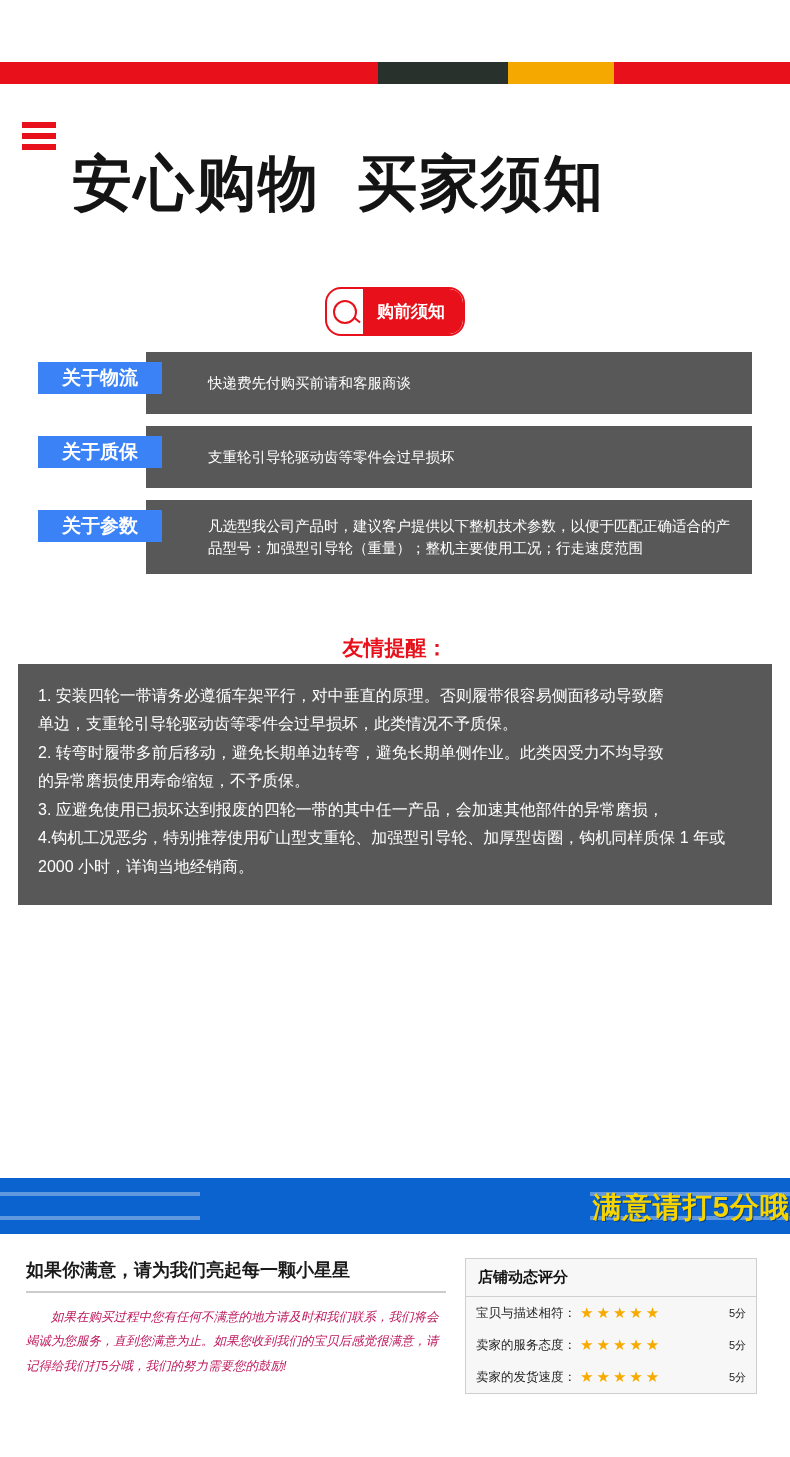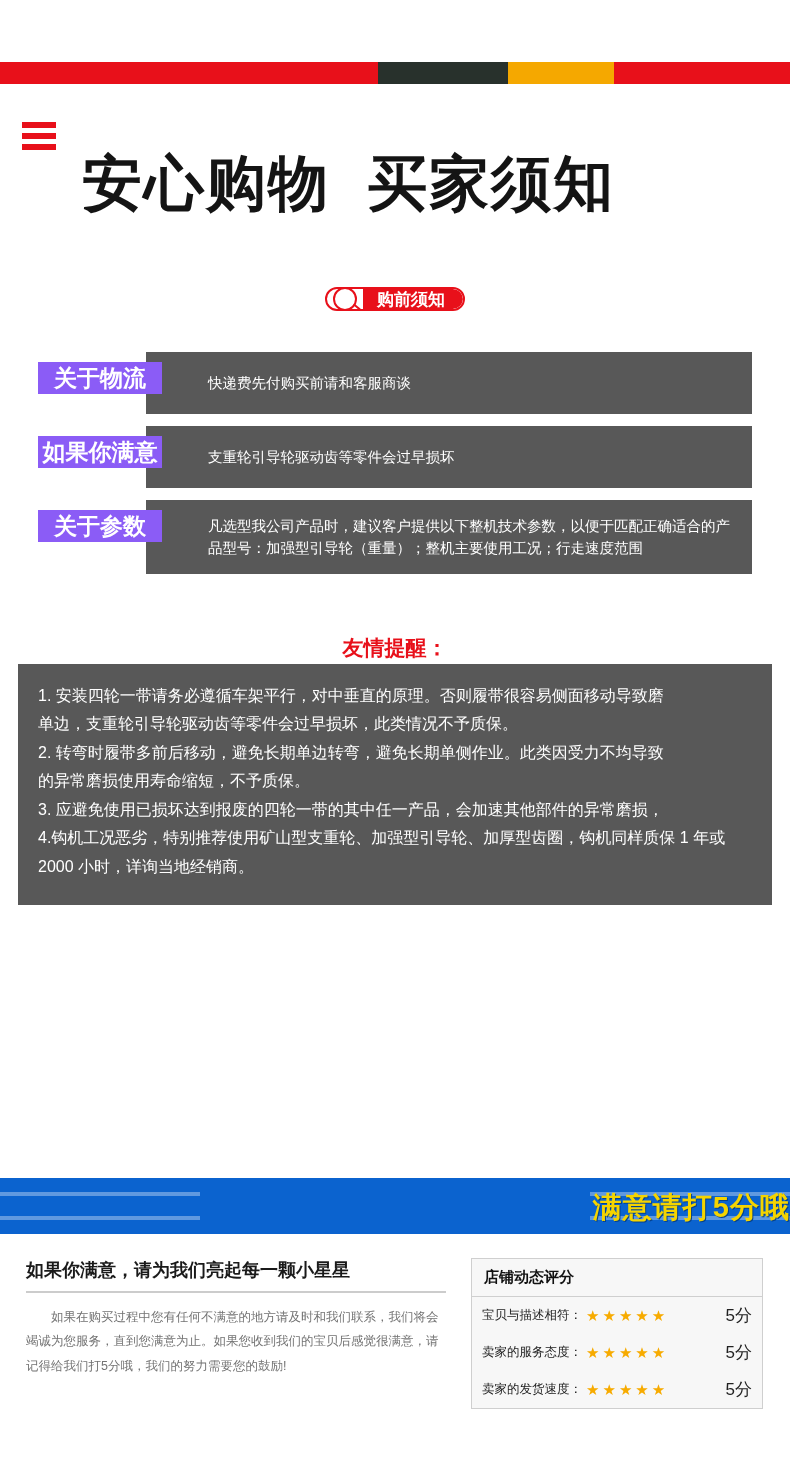--- a/index.html
+++ b/index.html
@@ -49,35 +49,34 @@
   .headline {
     position: absolute;
     top: 152px; left: 72px;
     width: 700px;
     font-size: 60px;
     font-weight: bold;
     color: #141414;
     letter-spacing: 2px;
     line-height: 1.05;
     white-space: pre;
-    margin-left: 10px;
   }
 
   
   .pill-wrap {
     position: absolute;
     top: 287px; left: 0;
     width: 790px;
     display: flex;
     justify-content: center;
   }
   .pill {
     display: flex;
     align-items: center;
-    height: 24px;
+    height: 49px;
     border: 2px solid #e8101a;
     border-radius: 16px;
     background: #ffffff;
     padding-left: 6px;
     overflow: hidden;
   }
   .pill .glass {
     width: 24px; height: 24px;
     border-radius: 50%;
     border: 2px solid #e8101a;
@@ -113,23 +112,23 @@
   }
   .info-row {
     position: relative;
     margin-bottom: 12px;
     min-height: 62px;
   }
   .info-row .tag {
     position: absolute;
     left: 0; top: 10px;
     width: 124px; height: 32px;
-    background: #8b5cf6;
+    background: #3b82f6;
     color: #ffffff;
-    font-size: 23px;
+    font-size: 19px;
     font-weight: bold;
     display: flex;
     align-items: center;
     justify-content: center;
     z-index: 2;
   }
   .info-row .body {
     margin-left: 108px;
     background: #585858;
     color: #ffffff;
@@ -197,36 +196,37 @@
     text-shadow: 1px 1px 0 #06418c;
   }
 
   
   .bottom {
     position: absolute;
     top: 1258px; left: 0;
     width: 790px;
     display: flex;
     padding: 0 26px;
-    gap: 25px;
+    gap: 19px;
   }
   .bottom-left { width: 420px; }
   .bottom-left .lead {
     font-size: 18px;
     font-weight: bold;
     color: #1a1a1a;
     padding-bottom: 9px;
     border-bottom: 2px solid #cccccc;
     margin-bottom: 12px;
   }
   .bottom-left .para {
     font-size: 12.5px;
-    color: #737373;
+    color: #be185d;
     line-height: 1.95;
     text-indent: 2em;
+    font-style: italic;
   }
 
   .rating-card {
     width: 292px;
     border: 1px solid #cfcfcf;
     background: #f7f7f7;
   }
   .rating-card .rc-head {
     font-size: 15px;
     font-weight: bold;
@@ -245,21 +245,21 @@
   .rating-card .rc-stars {
     flex: 1;
     color: #f7ab00;
     font-size: 15px;
     letter-spacing: 3px;
     white-space: nowrap;
   }
   .rating-card .rc-score {
     width: 30px;
     text-align: right;
-    font-size: 17px;
+    font-size: 11px;
     color: #222222;
   }
 </style>
 </head>
 <body>
 
 <div class="page">
 
   <div class="topbar">
     <div class="seg seg-red1"></div>
@@ -284,21 +284,21 @@
   </div>
 
   <div class="info-rows">
 
     <div class="info-row">
       <div class="tag">关于物流</div>
       <div class="body">快递费先付购买前请和客服商谈</div>
     </div>
 
     <div class="info-row">
-      <div class="tag">如果你满意</div>
+      <div class="tag">关于质保</div>
       <div class="body">支重轮引导轮驱动齿等零件会过早损坏</div>
     </div>
 
     <div class="info-row tall">
       <div class="tag">关于参数</div>
       <div class="body">凡选型我公司产品时，建议客户提供以下整机技术参数，以便于匹配正确适合的产品型号：加强型引导轮（重量）；整机主要使用工况；行走速度范围</div>
     </div>
 
   </div>
 

